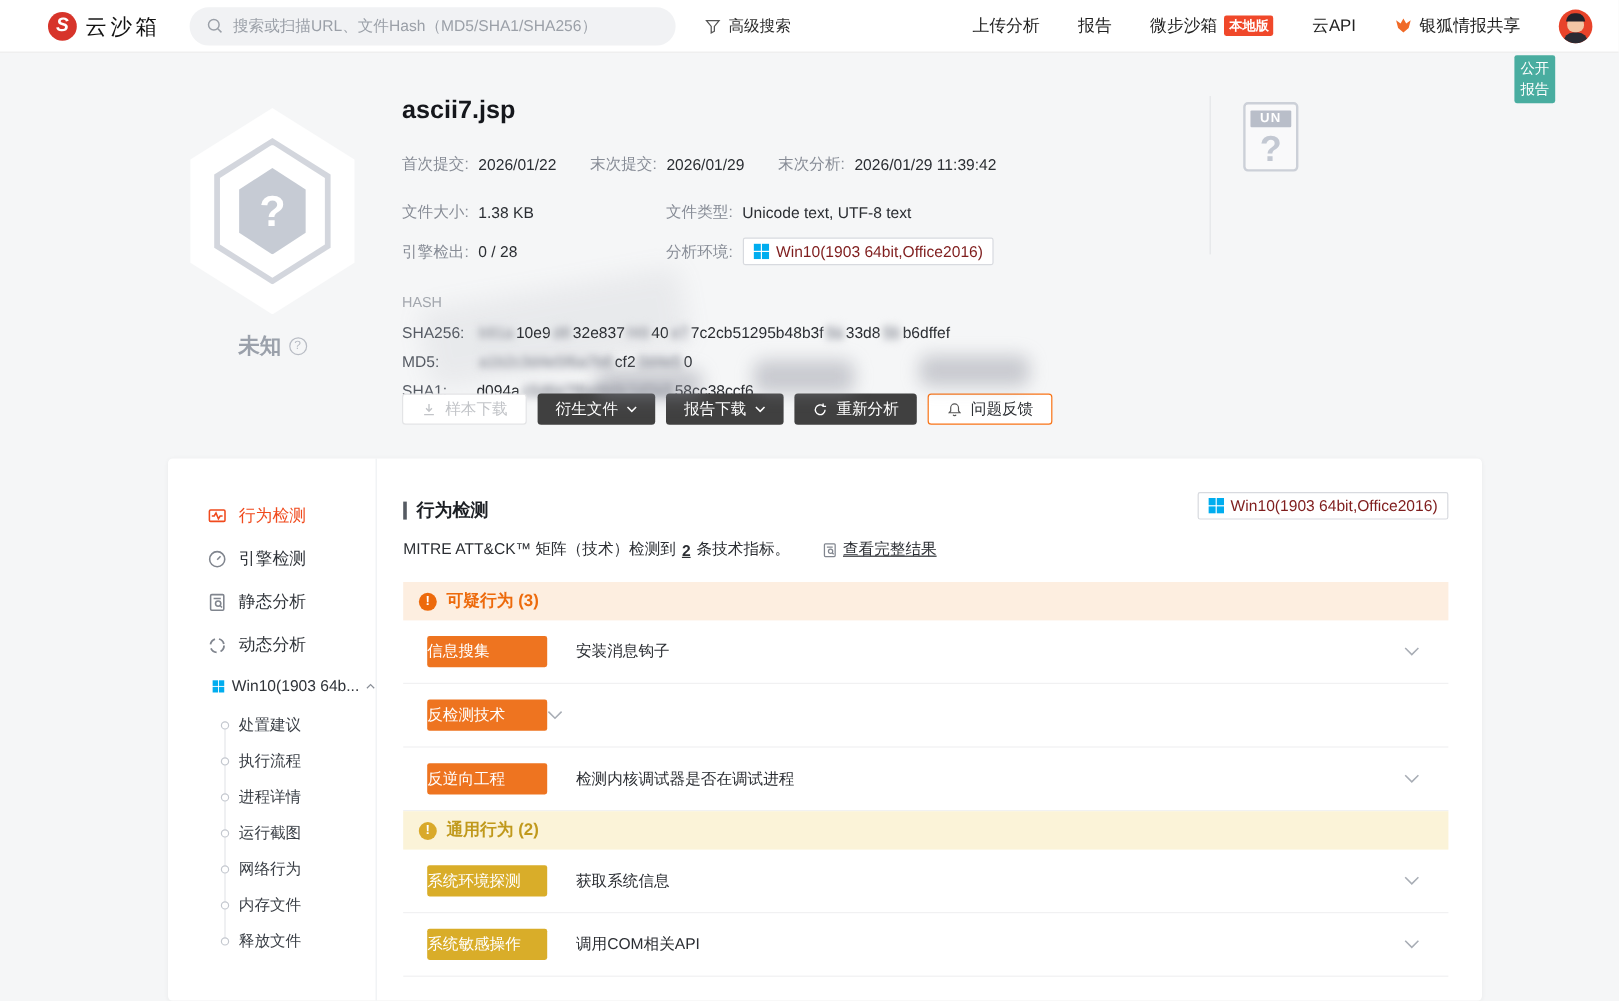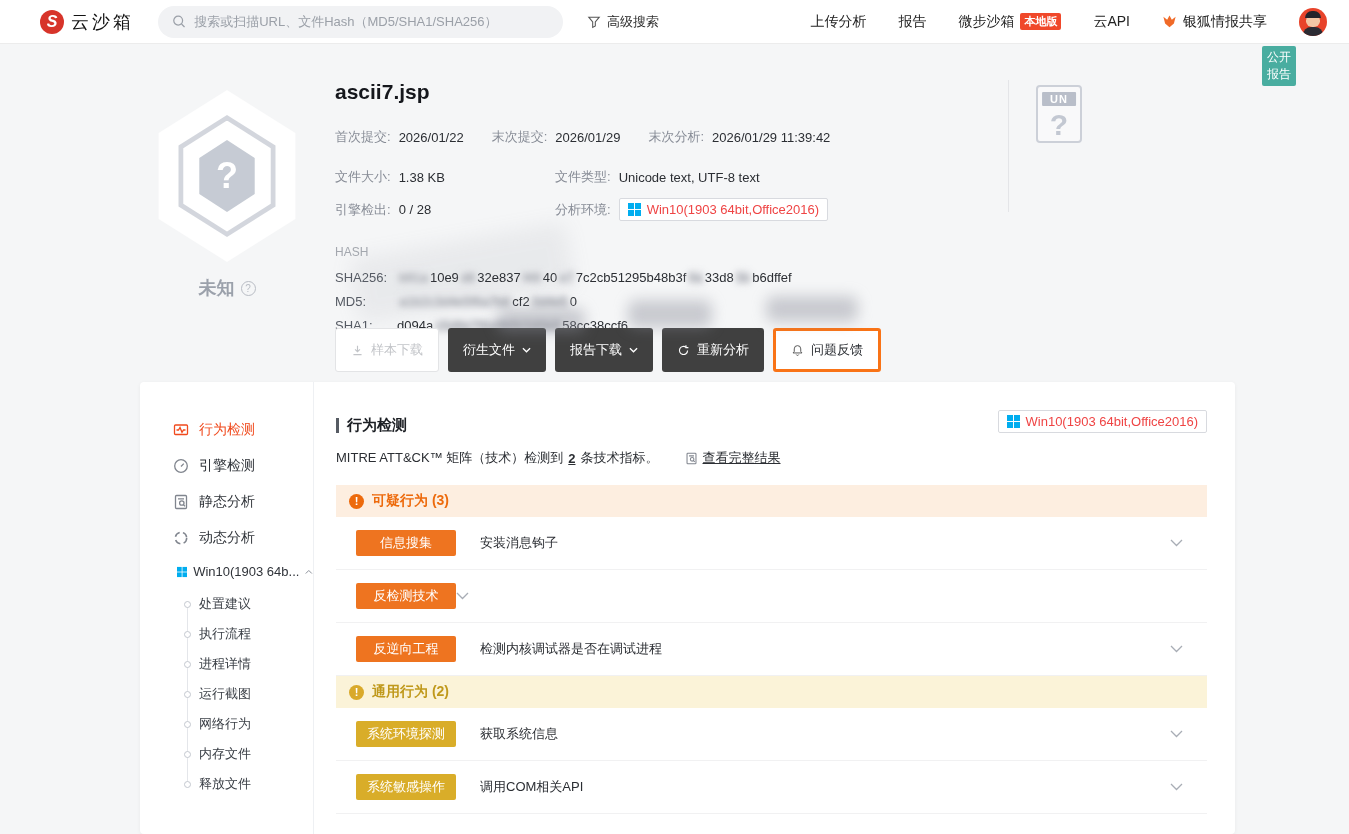--- a/index.html
+++ b/index.html
@@ -39,38 +39,38 @@
 
   .file-info { position:absolute; left:335px; top:36px; }
   .file-name { font-size:21px; font-weight:bold; color:#15171c; margin-bottom:24px; }
   .meta-row { display:flex; font-size:13px; align-items:center; }
   .meta-row.r1 { margin-bottom:22px; }
   .meta-row.r2 { margin-bottom:12px; }
   .mlabel { color:#878c96; margin-right:8px; }
   .mval { color:#2b2e33; }
   .mpair { display:flex; align-items:center; margin-right:28px; }
   .mpair.w1 { width:220px; margin-right:0;text-align:center; }
-  .env-chip { display:inline-flex; align-items:center; gap:6px; border:1px solid #d8dadf; border-radius:2px; padding:3px 8px; font-size:13px; color:#ef4444; background:#fff; cursor:pointer; }
+  .env-chip { display:inline-flex; align-items:center; gap:6px; border:1px solid #d8dadf; border-radius:2px; padding:3px 8px; font-size:13px; color:#7f1d1d; background:#fff; cursor:pointer; }
 
   .hash-block { margin-top:24px; }
   .hash-title { font-size:12px; color:#a3a7ae; margin-bottom:11px; }
   .hash-row { display:flex; font-size:13px; color:#2b2e33; margin-bottom:9px; align-items:center; }
   .hash-label { width:62px; color:#565b64; flex-shrink:0; }
   .seg.sblur { filter:blur(3px); color:#82868f; background:#e7e8eb; border-radius:2px; margin:0 2px; }
 
   .vdivider { position:absolute; left:1008px; top:36px; width:1px; height:132px; background:#e4e5e8; }
   .stamp { position:absolute; left:1036px; top:41px; width:46px; height:58px; border:2px solid #ccd0d8; border-radius:4px; background:rgba(255,255,255,.4); }
   .stamp-tag { position:absolute; top:5px; left:50%; transform:translateX(-50%); background:#b9bec9; color:#fff; font-size:11px; font-weight:bold; padding:1px 8px; border-radius:1px; letter-spacing:1px; }
   .stamp-q { color:#c3c8d2; font-size:30px; font-weight:bold; text-align:center; margin-top:21px; }
 
   .btn-row { position:absolute; left:335px; top:284px; display:flex; gap:9px; }
-  .btn { display:flex; align-items:center; gap:7px; font-size:13px; border-radius:3px; padding:0 15px; height:44px; cursor:pointer; white-space:nowrap; }
+  .btn { display:flex; align-items:center; gap:7px; font-size:13px; border-radius:3px; padding:0 15px; height:26px; cursor:pointer; white-space:nowrap; }
   .btn-disabled { border:1px solid #e3e4e6; color:#c2c4c8; background:#fff; cursor:default; }
   .btn-dark { background:#404040; color:#fff; }
-  .btn-outline { border:3px solid #f97316; background:#fff; color:#2b2e33; }
+  .btn-outline { border:1px solid #f97316; background:#fff; color:#2b2e33; }
 
   .smudge { position:absolute; background:rgba(140,144,155,.42); filter:blur(7px); border-radius:8px; }
   .s1 { left:497px; top:264px; width:88px; height:24px; }
   .s2 { left:628px; top:256px; width:84px; height:28px; }
   .s3 { left:766px; top:252px; width:92px; height:26px; }
   .s4 { left:352px; top:196px; width:220px; height:66px; transform:rotate(-10deg); opacity:.28; filter:blur(10px); }
 
   
   .card { position:absolute; left:140px; top:382px; width:1095px; height:452px; background:#fff; border-radius:4px; box-shadow:0 1px 4px rgba(31,35,41,.05); display:flex; overflow:hidden; }
   .side { width:174px; border-right:1px solid #eef0f3; padding-top:30px; flex-shrink:0; }
@@ -93,21 +93,21 @@
 
   .banner { height:32px; display:flex; align-items:center; gap:8px; padding-left:13px; font-size:14px; font-weight:bold; }
   .banner.first { margin-top:18px; }
   .banner.suspicious { background:#fdeee0; color:#ed6a0c; }
   .banner.generic { background:#fbf3d8; color:#c0991c; }
   .bang { width:15px; height:15px; border-radius:50%; color:#fff; font-size:11px; display:flex; align-items:center; justify-content:center; flex-shrink:0; }
   .suspicious .bang { background:#ed6a0c; }
   .generic .bang { background:#d9a92a; }
 
   .brow { display:flex; align-items:center; padding:13px 0 13px 20px; border-bottom:1px solid #f1f1f2; cursor:pointer; }
-  .btag { width:100px; text-align:center; padding:4px 0; font-size:13px; color:#fff; border-radius:2px; flex-shrink:0; }
+  .btag { width:100px; padding:4px 0; font-size:13px; color:#fff; border-radius:2px; flex-shrink:0; }
   .btag.suspicious { background:#ee7420; }
   .btag.generic { background:#d9ad29; }
   .bdesc { margin-left:24px; font-size:13px; color:#2b2e33; flex:1; }
   .bchev { margin-right:24px; display:flex; align-items:center; }
 </style>
 </head>
 <body>
 
 <div class="topbar">
   <div class="logo">

